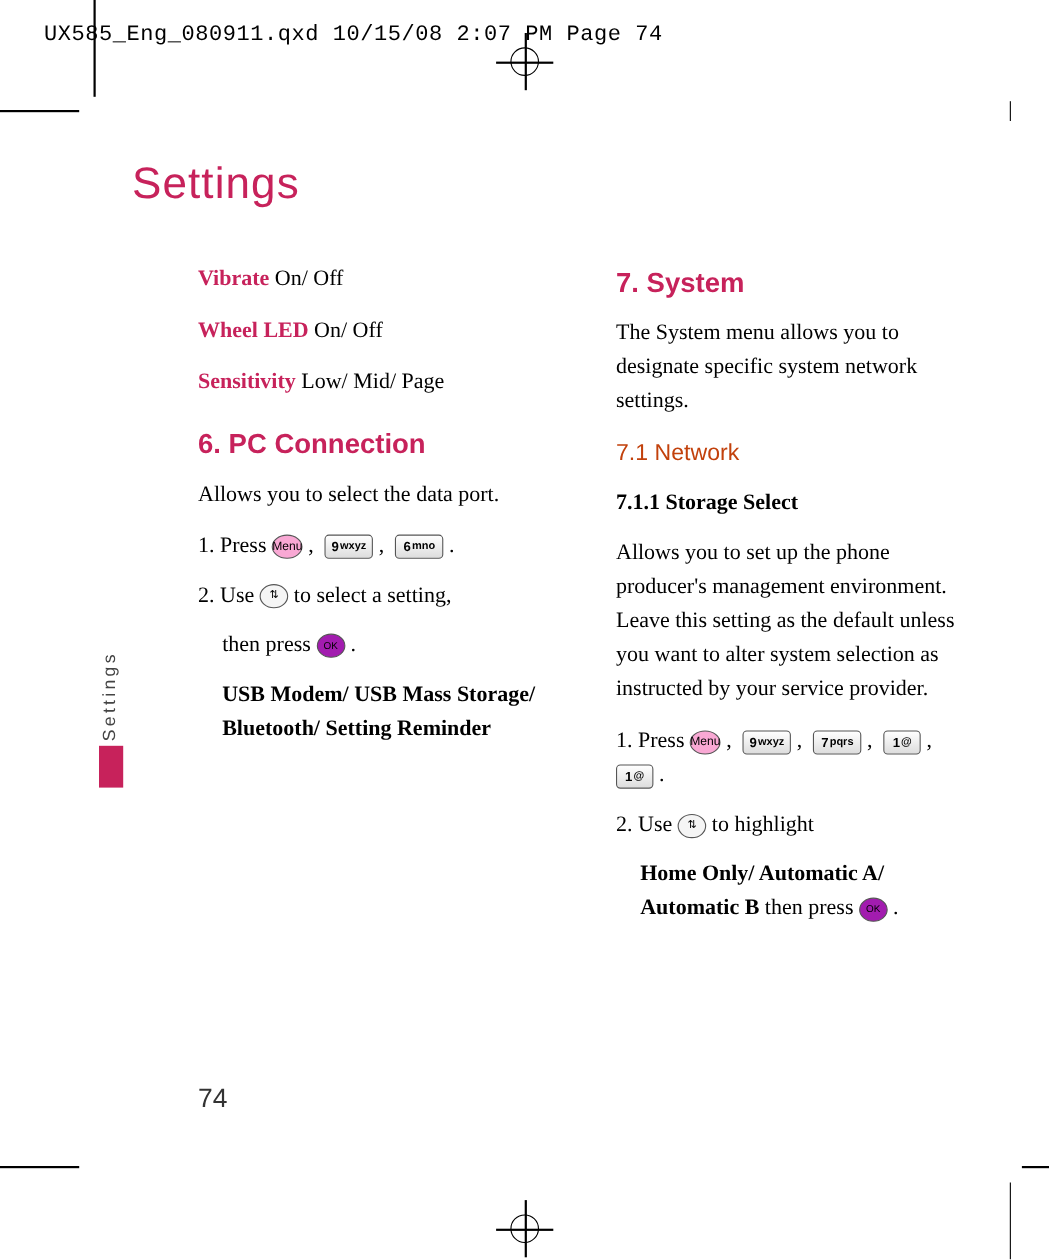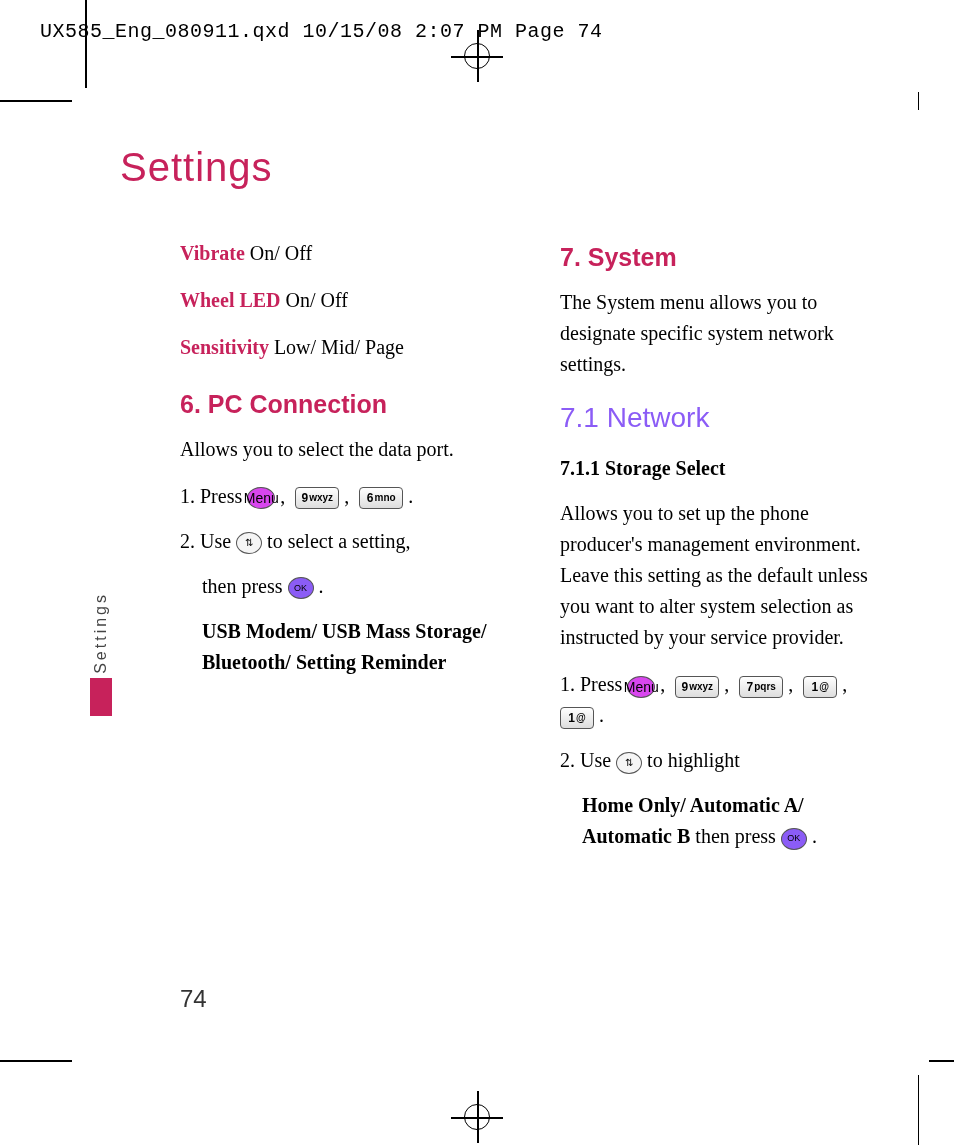--- a/index.html
+++ b/index.html
@@ -91,47 +91,47 @@
   .col.right { padding-left: 20px; }
   .red-bold { color: #c7225b; font-weight: bold; }
   .h-red {
     color: #c7225b;
     font-size: 25px;
     font-weight: bold;
     margin: 22px 0 10px 0;
     font-family: 'Trebuchet MS', sans-serif;
   }
   .h-red-sub {
-    color: #8b5cf6;
-    font-size: 28px;
+    color: #c2410c;
+    font-size: 21px;
     font-weight: normal;
     margin: 14px 0 14px 0;
     font-family: 'Trebuchet MS', sans-serif;
   }
   .h-black {
     font-weight: bold;
     font-size: 20px;
     margin: 10px 0 14px 0;
   }
   .para { margin: 0 0 16px 0; }
   .step { margin: 0 0 14px 0; }
   .indent { margin-left: 22px; }
   .bold { font-weight: bold; }
   .key-menu, .key-num, .key-ok, .key-nav {
     display:inline-flex; align-items:center; justify-content:center;
     vertical-align:middle; line-height:1;
     box-sizing:border-box;
   }
   .key-menu {
     width:28px; height:22px; border:1.5px solid #555; border-radius:50%;
-    font-size:14px; font-family:Arial,sans-serif; background:#d946ef;
+    font-size:11px; font-family:Arial,sans-serif; background:#f9a8d4;
   }
   .key-ok {
     width:26px; height:22px; border:1.5px solid #555; border-radius:50%;
-    font-size:9px; font-family:Arial,sans-serif; background:#8b5cf6;
+    font-size:9px; font-family:Arial,sans-serif; background:#a21caf;
   }
   .key-nav {
     width:26px; height:22px; border:1.5px solid #555; border-radius:50%;
     background:#f5f5f5; font-size:10px;
   }
   .key-num {
     width:44px; height:22px; border:1.5px solid #555; border-radius:4px;
     font-size:10px; font-family:Arial,sans-serif; font-weight:bold;
     background:linear-gradient(#fff,#ddd); padding:0 2px;
   }

